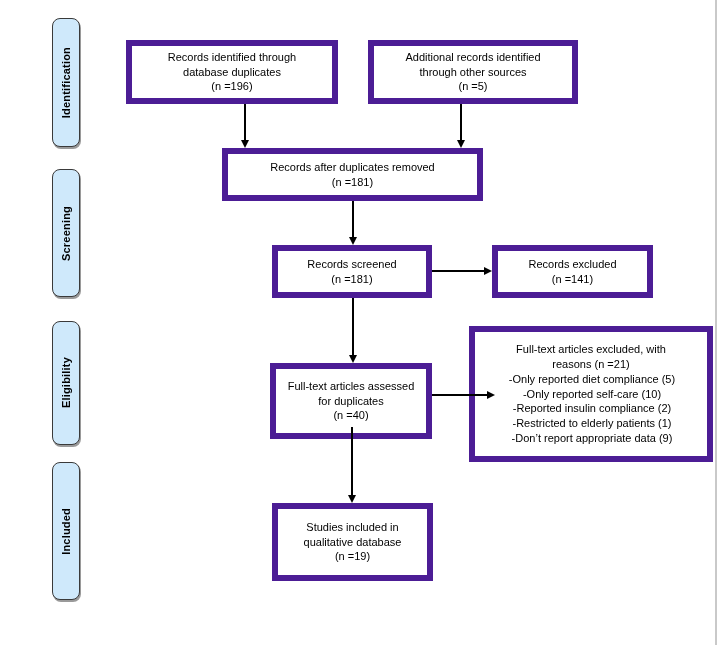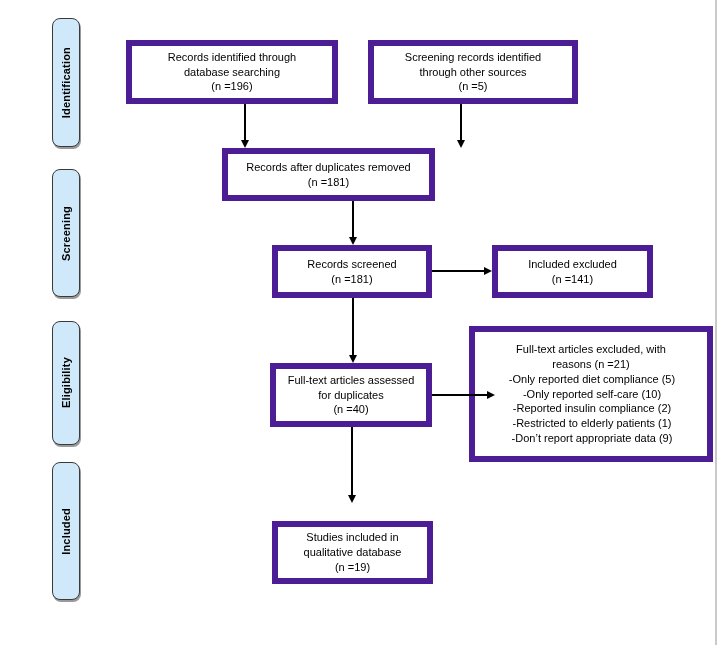--- a/index.html
+++ b/index.html
@@ -91,62 +91,62 @@
   </div>
   <div class="stage" style="top:321px;height:124px">
     <span class="stage-text">Eligibility</span>
   </div>
   <div class="stage" style="top:462px;height:138px">
     <span class="stage-text">Included</span>
   </div>
 
   <div class="fbox" style="left:126px;top:40px;width:212px;height:64px">
     <span>Records identified through</span>
-    <span>database searching</span>
+    <span>database duplicates</span>
     <span>(n =196)</span>
   </div>
 
   <div class="fbox" style="left:368px;top:40px;width:210px;height:64px">
-    <span>Screening records identified</span>
+    <span>Additional records identified</span>
     <span>through other sources</span>
     <span>(n =5)</span>
   </div>
 
-  <div class="fbox" style="left:222px;top:148px;width:213px;height:53px">
+  <div class="fbox" style="left:222px;top:148px;width:261px;height:53px">
     <span>Records after duplicates removed</span>
     <span>(n =181)</span>
   </div>
 
   <div class="fbox" style="left:272px;top:245px;width:160px;height:53px">
     <span>Records screened</span>
     <span>(n =181)</span>
   </div>
 
   <div class="fbox" style="left:492px;top:245px;width:161px;height:53px">
-    <span>Included excluded</span>
+    <span>Records excluded</span>
     <span>(n =141)</span>
   </div>
 
-  <div class="fbox" style="left:270px;top:363px;width:162px;height:64px">
+  <div class="fbox" style="left:270px;top:363px;width:162px;height:76px">
     <span>Full-text articles assessed</span>
     <span>for duplicates</span>
     <span>(n =40)</span>
   </div>
 
   <div class="fbox" style="left:469px;top:326px;width:244px;height:136px">
     <span>Full-text articles excluded, with</span>
     <span>reasons (n =21)</span>
     <span class="reason">-Only reported diet compliance (5)</span>
     <span class="reason">-Only reported self-care (10)</span>
     <span class="reason">-Reported insulin compliance (2)</span>
     <span class="reason">-Restricted to elderly patients (1)</span>
     <span class="reason">-Don’t report appropriate data (9)</span>
   </div>
 
-  <div class="fbox" style="left:272px;top:521px;width:161px;height:63px">
+  <div class="fbox" style="left:272px;top:503px;width:161px;height:78px">
     <span>Studies included in</span>
     <span>qualitative database</span>
     <span>(n =19)</span>
   </div>
 
   <div class="aline-v" style="left:244px;top:104px;height:37px"></div>
   <div class="ahead-down" style="left:241px;top:140px"></div>
 
   <div class="aline-v" style="left:460px;top:104px;height:37px"></div>
   <div class="ahead-down" style="left:457px;top:140px"></div>

